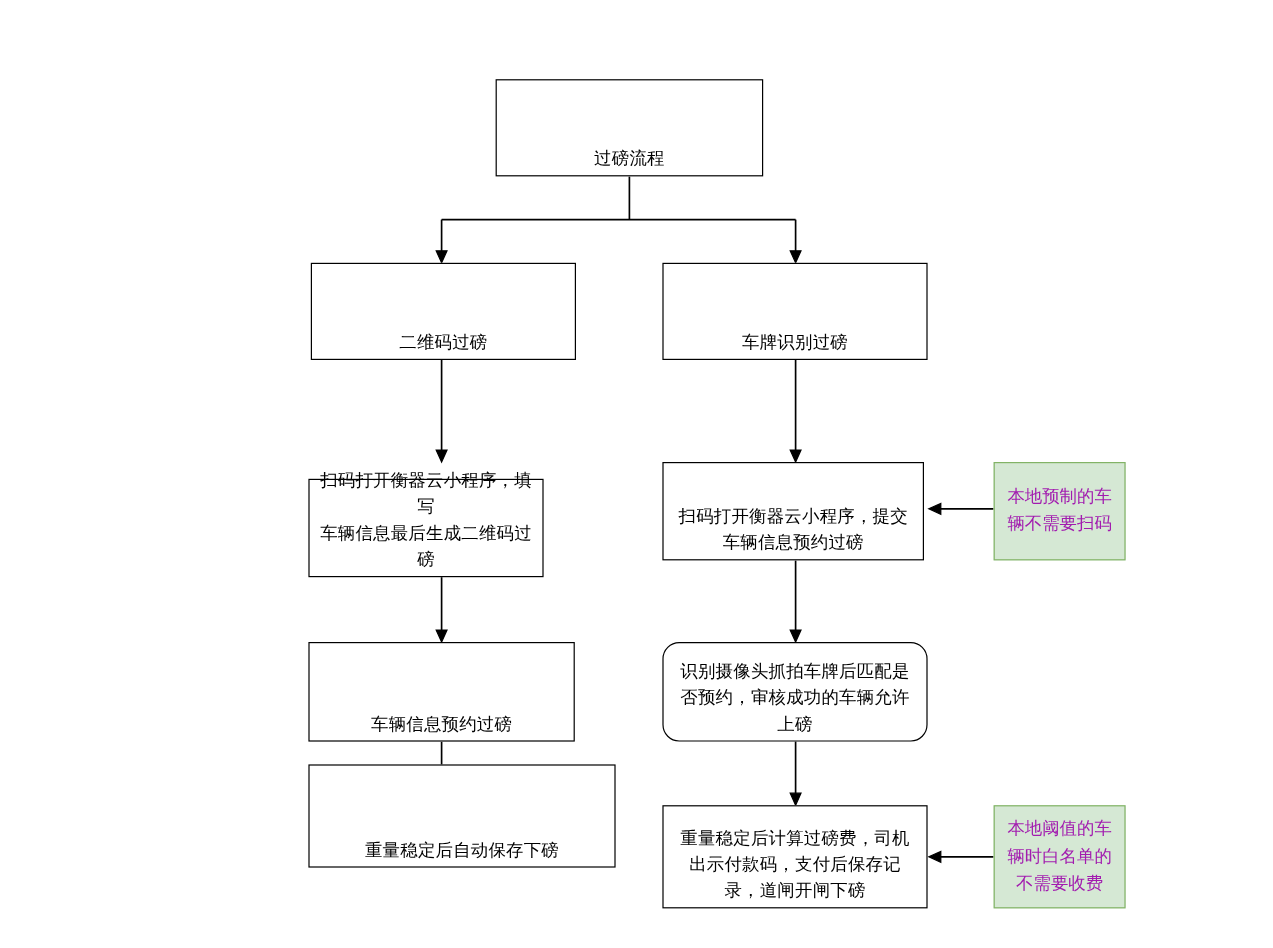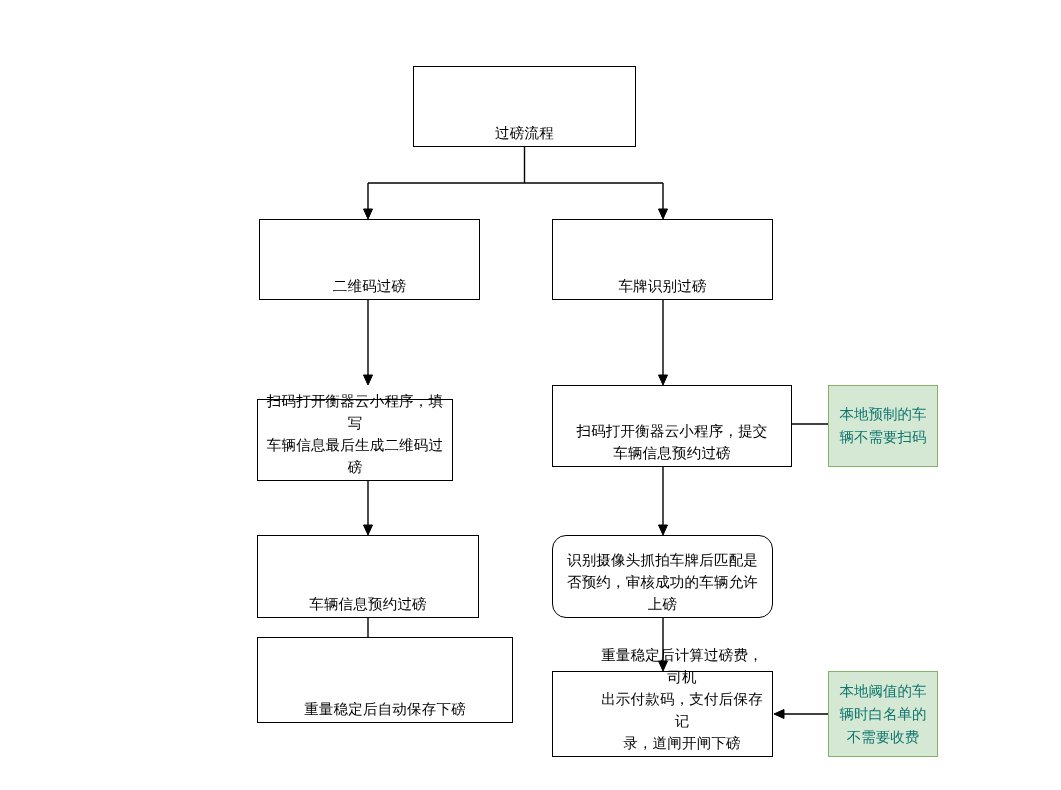--- a/index.html
+++ b/index.html
@@ -39,21 +39,21 @@
   }
   .note {
     position: absolute;
     box-sizing: border-box;
     display: flex;
     align-items: center;
     justify-content: center;
     text-align: center;
     background: #d5e8d4;
     border: 1px solid #82b366;
-    color: #0f766e;
+    color: #a21caf;
     font-size: 14.5px;
     line-height: 23px;
     padding: 2px 6px;
   }
   .note .txt {
     display: block;
     width: 100%;
     white-space: pre-line;
   }
   .edge {
@@ -140,40 +140,40 @@
 
   <div class="node" style="left:259px; top:219px; width:221px; height:81px;">
     <span class="txt">二维码过磅</span>
   </div>
 
   <div class="node" style="left:257px; top:399px; width:196px; height:82px;">
     <span class="txt">扫码打开衡器云小程序，填写
 车辆信息最后生成二维码过磅</span>
   </div>
 
-  <div class="node" style="left:552px; top:385px; width:240px; height:82px;">
+  <div class="node" style="left:552px; top:385px; width:218px; height:82px;">
     <span class="txt">扫码打开衡器云小程序，提交
 车辆信息预约过磅</span>
   </div>
 
   <div class="node" style="left:257px; top:535px; width:222px; height:83px;">
     <span class="txt">车辆信息预约过磅</span>
   </div>
 
   <div class="node" style="left:552px; top:535px; width:221px; height:83px;border-radius:14px;">
     <span class="txt">识别摄像头抓拍车牌后匹配是
 否预约，审核成功的车辆允许
 上磅</span>
   </div>
 
   <div class="node" style="left:257px; top:637px; width:256px; height:86px;">
     <span class="txt">重量稳定后自动保存下磅</span>
   </div>
 
-  <div class="node" style="left:552px; top:671px; width:221px; height:86px;padding-left:44px;">
+  <div class="node" style="left:552px; top:671px; width:221px; height:86px;">
     <span class="txt">重量稳定后计算过磅费，司机
 出示付款码，支付后保存记
 录，道闸开闸下磅</span>
   </div>
 
   <div class="note" style="left:828px; top:385px; width:110px; height:82px;">
     <span class="txt">本地预制的车
 辆不需要扫码</span>
   </div>
 

